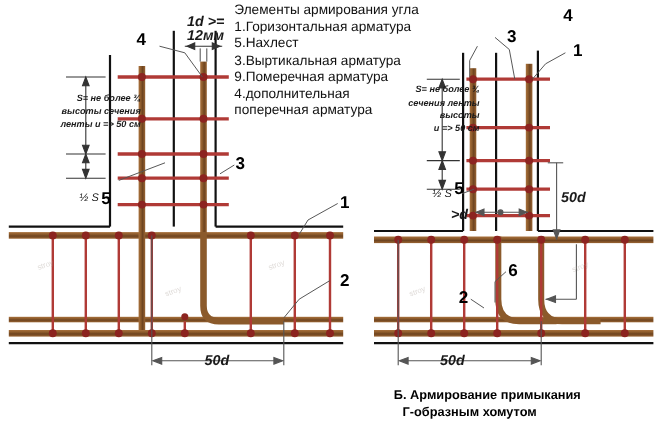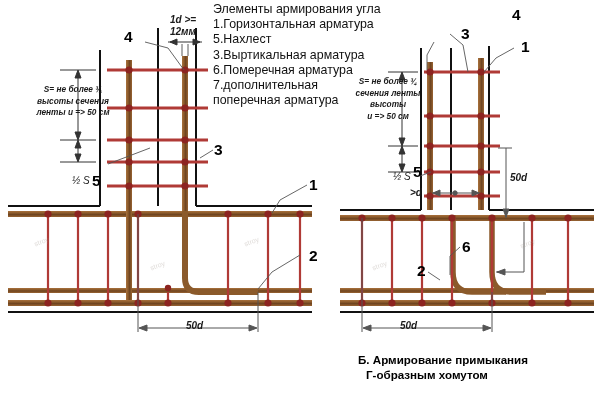--- a/index.html
+++ b/index.html
@@ -6,29 +6,29 @@
   body{width:600px;height:407px;position:relative;overflow:hidden;
        font-family:"Liberation Sans","DejaVu Sans",sans-serif;color:#000;}
   .stage{position:absolute;left:0;top:0;width:600px;height:344px;}
   svg{position:absolute;left:0;top:0;width:600px;height:407px;}
 
   .legend{position:absolute;left:213px;top:2px;width:180px;
           font-size:12.4px;line-height:15.2px;color:#111;}
   .legend div{white-space:nowrap;}
 
   .note{position:absolute;font-style:italic;font-weight:bold;
-        font-size:8.3px;line-height:11.5px;text-align:center;color:#1a1a1a;}
+        font-size:8.3px;line-height:11.5px;text-align:right;color:#1a1a1a;}
   .note-a{left:18px;top:84px;width:110px;}
   .note-b{left:340px;top:76px;width:96px;}
 
   .halfs{position:absolute;font-style:italic;font-weight:normal;font-size:10px;color:#1a1a1a;margin-top:30px;}
   .halfs-a{left:72px;top:145px;}
   .halfs-b{left:393px;top:141px;}
 
-  .dim{position:absolute;font-style:italic;font-weight:bold;font-size:10px;color:#1a1a1a;}
+  .dim{position:absolute;font-style:italic;font-weight:bold;font-size:13px;color:#1a1a1a;}
   .dim-1d{left:170px;top:14px;line-height:12px;width:44px;text-align:left;}
   .dim-50d-a{left:186px;top:320px;}
   .dim-50d-b{left:400px;top:320px;}
   .dim-50d-v{left:510px;top:172px;}
   .dim-gtd{left:410px;top:187px;}
 
   .callout{position:absolute;font-weight:bold;font-size:15.5px;color:#000;}
 
   .caption{position:absolute;font-weight:bold;font-size:11.6px;
            line-height:14.5px;color:#000;}
@@ -290,22 +290,22 @@
         <path d="M428 272 L440 280"></path>
       </g>
     </g>
   </svg>
 
   <div class="legend">
     <div>Элементы армирования угла</div>
     <div>1.Горизонтальная арматура</div>
     <div>5.Нахлест</div>
     <div>3.Выртикальная арматура</div>
-    <div>6.Померечная арматура</div>
-    <div>7.дополнительная</div>
+    <div>9.Померечная арматура</div>
+    <div>4.дополнительная</div>
     <div>поперечная арматура</div>
   </div>
 
   <div class="note note-a">
     <div>S= не более ¾</div>
     <div>высоты сечения</div>
     <div>ленты и =&gt; 50 см</div>
   </div>
   <div class="note note-b">
     <div>S= не более ¾</div>

